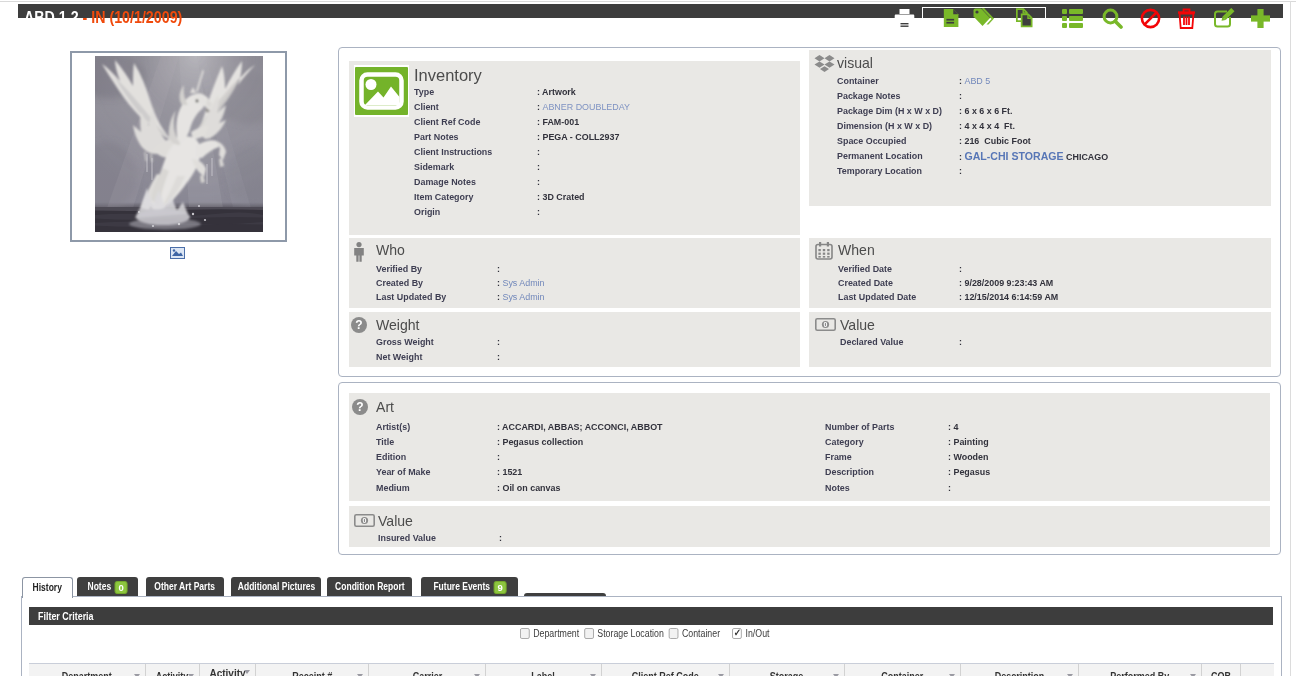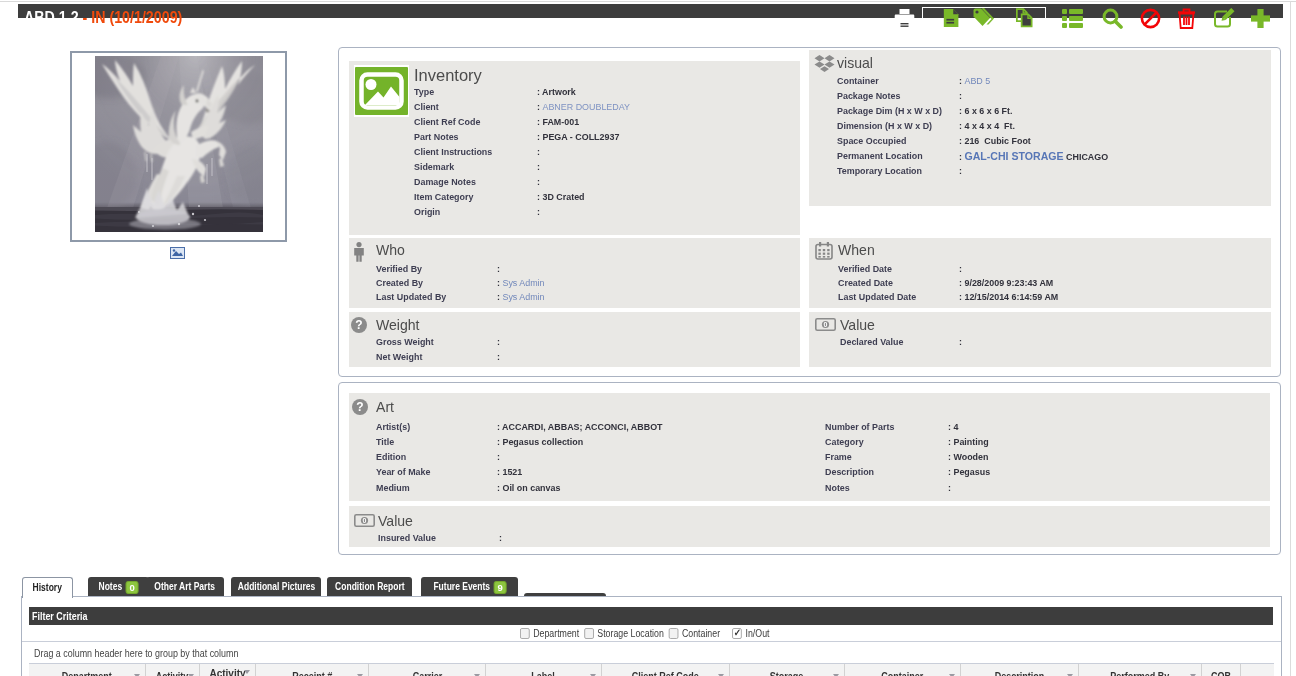--- a/index.html
+++ b/index.html
@@ -380,34 +380,31 @@
         <circle cx="10.5" cy="6.5" r="3.6" fill="#8b8b8b"></circle>
         <text x="10.5" y="9" font-size="7" font-weight="bold" fill="#fff" text-anchor="middle" font-family="Liberation Sans">0</text>
       </svg>
       <div class="ttl" style="left:29px;top:7px">Value</div>
       <div class="lbl" style="left:29px;top:26px">Insured Value</div>
         <div class="val" style="left:150px;top:26px">:</div>
     </div>
   </div>
 
   <div class="tab" style="left:22px;width:51px;background:#fff;color:#000;border:1px solid #8c95a3;border-bottom:none;height:21px;z-index:3;color:#222"><span class="tx">History</span></div>
-  <div class="tab" style="left:88px;width:61px;"><span class="tx">Notes&nbsp; <span class="badge">0</span></span></div>
+  <div class="tab" style="left:77px;width:61px;"><span class="tx">Notes&nbsp; <span class="badge">0</span></span></div>
   <div class="tab" style="left:146px;width:78px;"><span class="tx">Other Art Parts</span></div>
   <div class="tab" style="left:231px;width:90px;"><span class="tx">Additional Pictures</span></div>
   <div class="tab" style="left:327px;width:85px;"><span class="tx">Condition Report</span></div>
   <div class="tab" style="left:421px;width:97px;"><span class="tx">Future Events&nbsp; <span class="badge">9</span></span></div>
   <div class="tab" style="left:524px;width:82px;margin-top:16px;"><span class="tx">Assessments&nbsp; <span class="badge">0</span></span></div>
 
   <div class="abs" style="left:21px;top:596px;width:1261px;height:90px;border:1px solid #abb3c2;background:#fff">
-    <div class="abs" style="left:7px;top:10px;width:1244px;height:18px;background:#3d3d3d;color:#fff;font-size:10.5px;font-weight:bold;line-height:18px;padding-left:3px;"><span style="display:inline-block;transform:scaleX(0.85);transform-origin:0 50%">Filter Criteria</span></div>
+    <div class="abs" style="left:7px;top:10px;width:1244px;height:18px;background:#3d3d3d;color:#fff;font-size:10.5px;font-weight:bold;line-height:18px;padding-left:9px;"><span style="display:inline-block;transform:scaleX(0.85);transform-origin:0 50%">Filter Criteria</span></div>
     <div class="abs" style="left:-7px;top:31px;width:1259px;text-align:center;font-size:10px;color:#3c3c3c;">
       <span style="display:inline-block;transform:scaleX(0.88);white-space:nowrap;"><span class="cb"></span>Department&nbsp;&nbsp;<span class="cb"></span>Storage Location&nbsp;&nbsp;<span class="cb"></span>Container&nbsp;&nbsp;&nbsp;&nbsp;&nbsp;<span class="cb" style="background:#fff;position:relative"><span style="position:absolute;left:0.5px;top:-2px;font-size:10px;color:#333;font-weight:bold">✓</span></span>In/Out</span>
-    </div>
-    <div class="abs" style="left:0;top:44px;width:1259px;height:22px;border-top:1px solid #c9ced9;background:#fff;">
-      <div style="margin:5px 0 0 12px;font-size:10.5px;color:#444;transform:scaleX(0.85);transform-origin:0 50%;white-space:nowrap;">Drag a column header here to group by that column</div>
     </div>
     <div class="abs" id="grid" style="left:7px;top:66px;width:1245px;height:24px;border-top:1px solid #c9ced9;border-bottom:1px solid #c9ced9;background:#f3f3f3;">
       <div class="hcell" style="left:0px;width:117px"><b>Department</b><span class="sorta"></span></div>
       <div class="hcell" style="left:117px;width:54px"><b>Activity</b><span class="sorta"></span></div>
       <div class="hcell" style="left:171px;width:56px;padding-top:2px">Activity<span class="sorta" style="top:6px"></span></div>
       <div class="hcell" style="left:227px;width:113px"><b>Receipt #</b><span class="sorta"></span></div>
       <div class="hcell" style="left:340px;width:117px"><b>Carrier</b><span class="sorta"></span></div>
       <div class="hcell" style="left:457px;width:116px"><b>Label</b><span class="sorta"></span></div>
       <div class="hcell" style="left:573px;width:128px"><b>Client Ref Code</b><span class="sorta"></span></div>
       <div class="hcell" style="left:701px;width:115px"><b>Storage</b><span class="sorta"></span></div>

